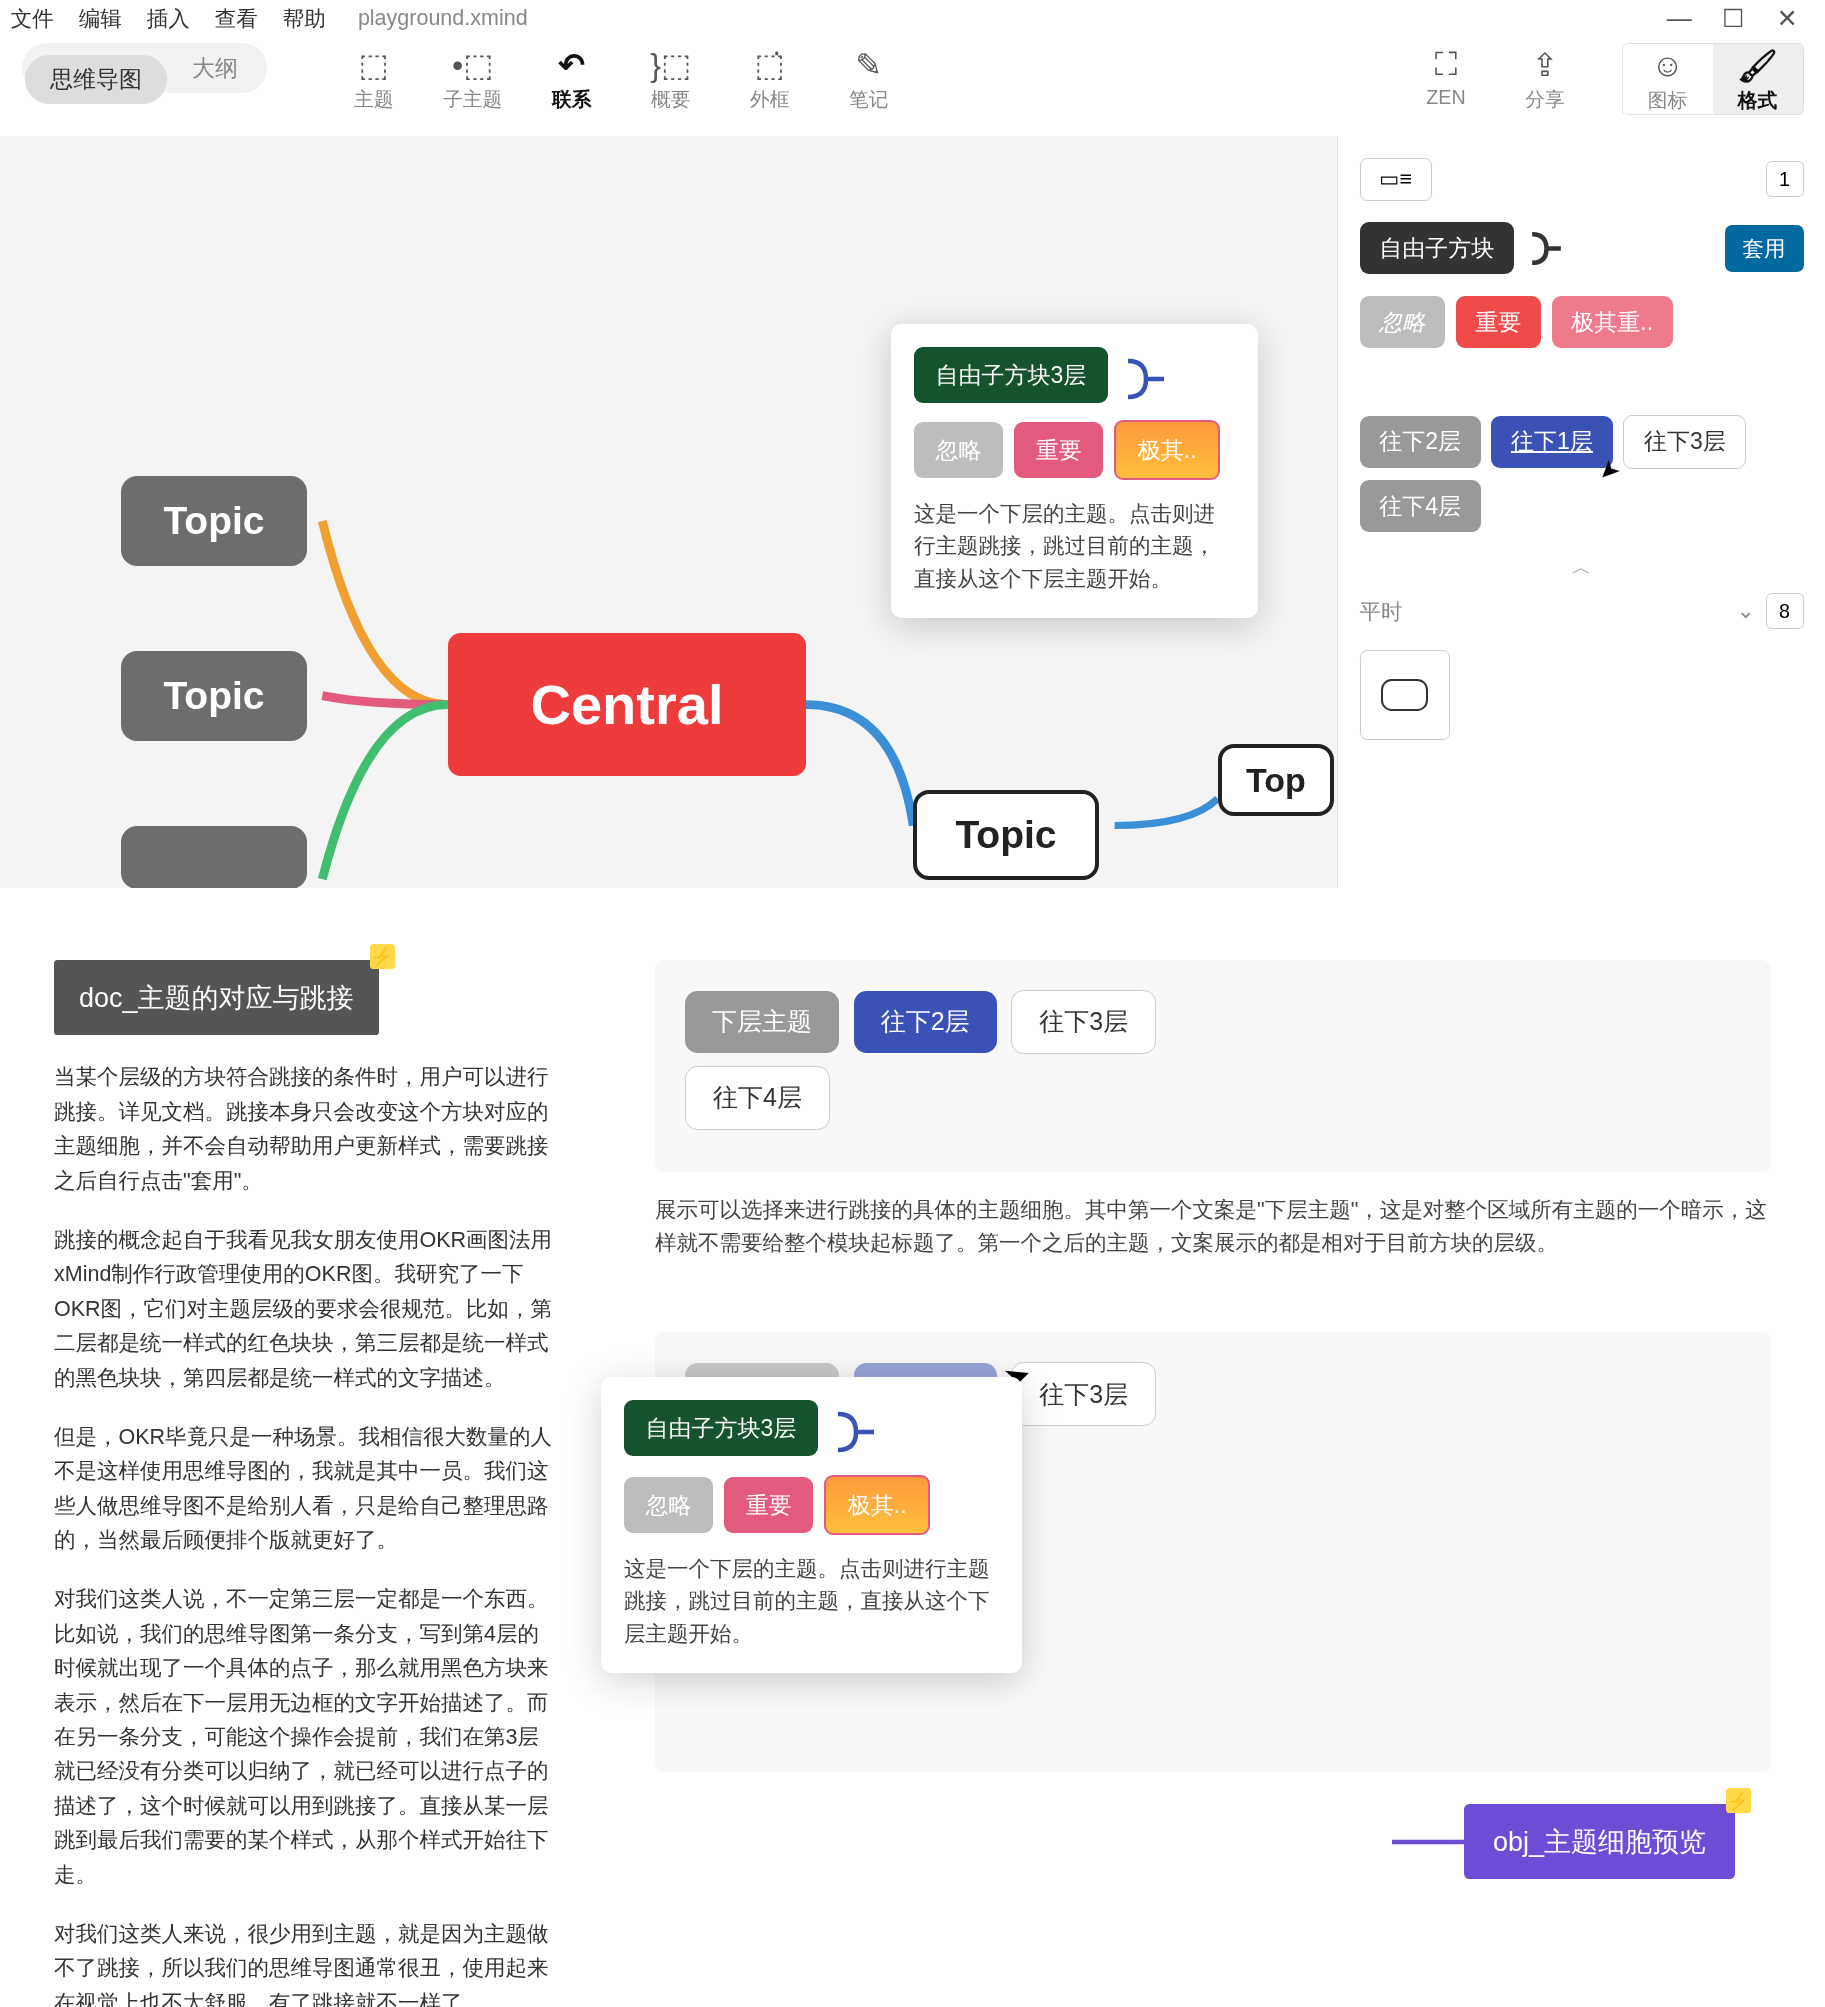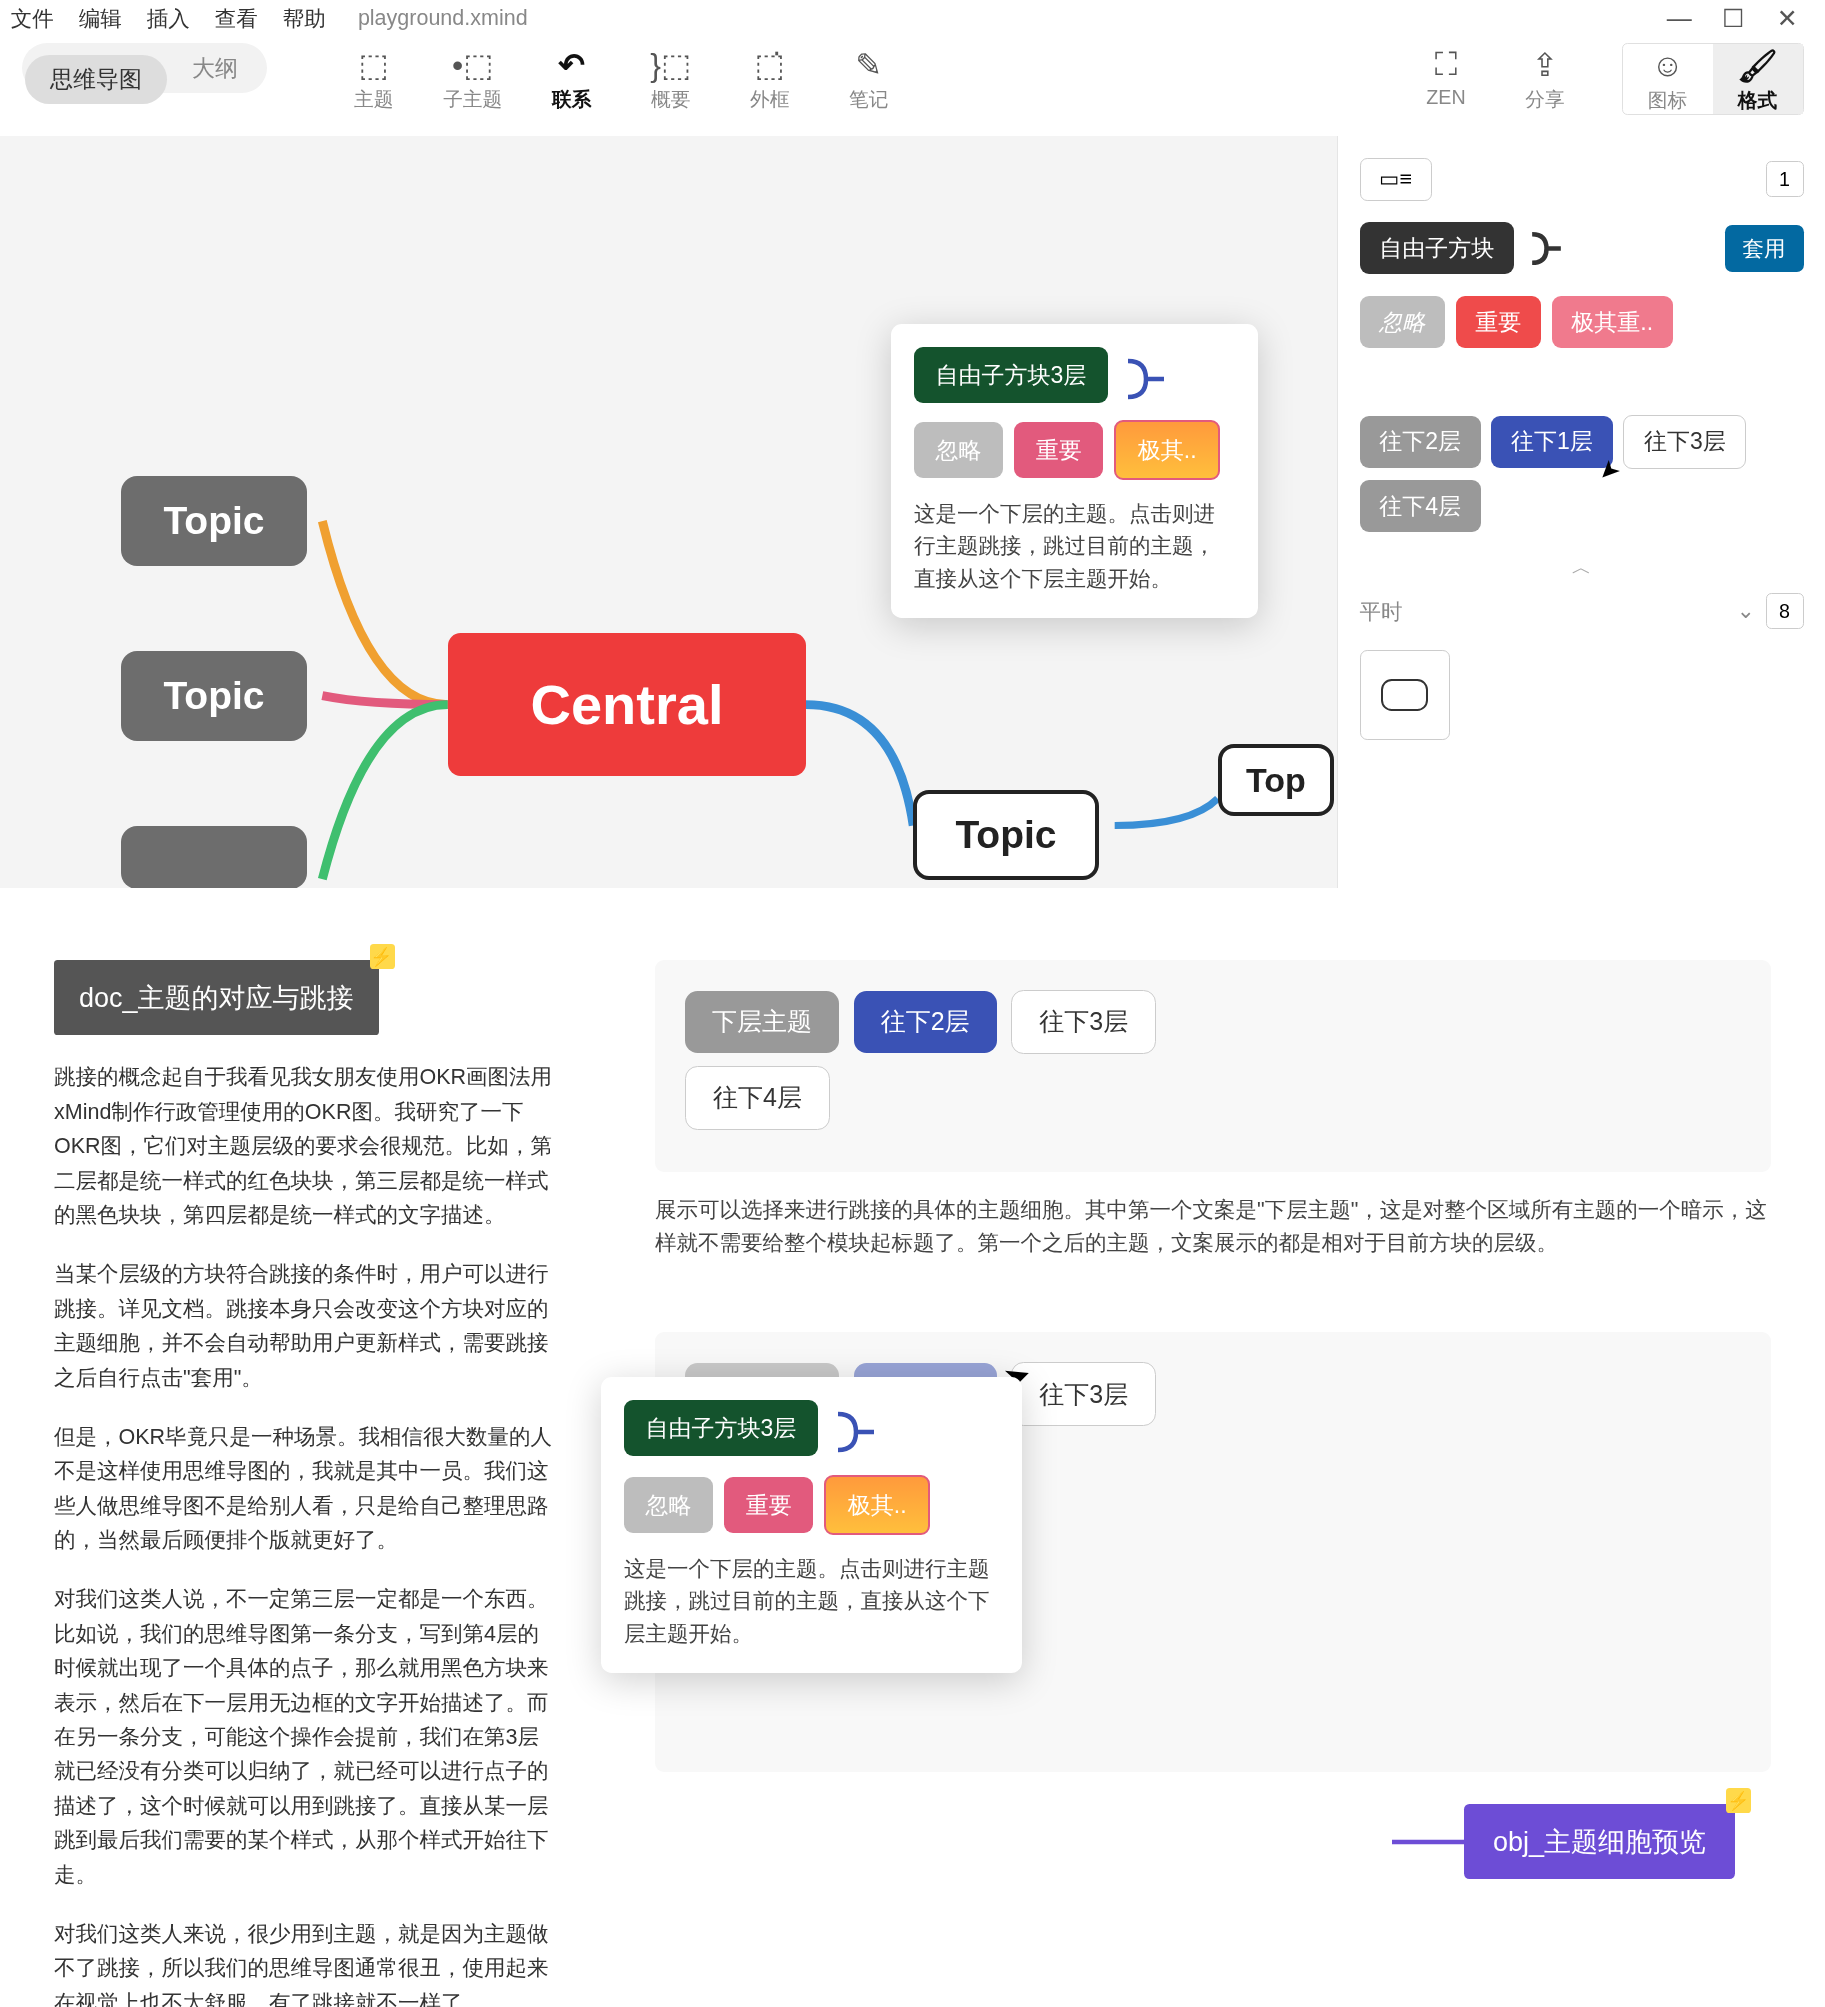--- a/index.html
+++ b/index.html
@@ -52,21 +52,21 @@
 .sidebar .num-badge { border:0.9px solid #ccc; border-radius:5.4px; padding:5.4px 12.5px; font-size:19.7px; margin-left:auto; }
 .sidebar .tagchip { display:inline-block; border-radius:9px; padding:10.7px 19.7px; font-size:23px; color:#fff; font-weight:500; }
 .sidebar .tagchip.dark { background:#333; }
 .sidebar .tagchip.gray { background:#bdbdbd; font-style:italic; }
 .sidebar .tagchip.red { background:#ef4b4b; }
 .sidebar .tagchip.pink { background:#f07a8d; }
 .sidebar .tagchip.blue { background:#3a52b5; }
 .sidebar .tagchip.white { background:#fff; color:#333; border:0.9px solid #ccc; }
 .sidebar .brace2 { width:43px; height:43px; }
 .sidebar .apply-btn { background:#0369a1; color:#fff; border-radius:7.2px; padding:9px 18px; font-size:21.5px; margin-left:auto; }
-.sidebar .cursor { position:relative; }
+.sidebar .cursor { position:relative;text-decoration:underline; }
 .sidebar .cursor::after { content:"➤"; position:absolute; color:#000; transform: rotate(135deg); font-size:25px; right:-7.2px; bottom:-18px; }
 .sidebar .collapse { text-align:center; color:#aaa; font-size:19.7px; margin:12.5px 0; }
 .sidebar .label { color:#888; }
 .sidebar .cb { display:flex; align-items:center; gap:9px; }
 .sidebar .cb input[type=checkbox]{ width:23px; height:23px; accent-color:#6d4dd6; }
 .sidebar .swatch { width:79px; height:39px; border:0.9px solid #ccc; }
 .sidebar .shape-preview { border:0.9px solid #ccc; border-radius:7.2px; width:90px; height:90px; display:flex; align-items:center; justify-content:center; }
 .sidebar .shape-preview .inner { width:47px; height:32px; border:2.7px solid #333; border-radius:10.7px; }
 .sidebar .line-sel { border:0.9px solid #ccc; border-radius:5.4px; padding:9px; width:152px; display:flex; align-items:center; justify-content:space-between; }
 
@@ -229,22 +229,22 @@
     </div>
   </div>
 </div>
 
 <div class="docsection">
   <div class="leftdoc">
     <div class="doc-title">
       <span>doc_主题的对应与跳接</span>
       <span class="badge-lightning">⚡</span>
     </div>
+    <p>当某个层级的方块符合跳接的条件时，用户可以进行跳接。详见文档。跳接本身只会改变这个方块对应的主题细胞，并不会自动帮助用户更新样式，需要跳接之后自行点击"套用"。</p>
     <p>跳接的概念起自于我看见我女朋友使用OKR画图法用xMind制作行政管理使用的OKR图。我研究了一下OKR图，它们对主题层级的要求会很规范。比如，第二层都是统一样式的红色块块，第三层都是统一样式的黑色块块，第四层都是统一样式的文字描述。</p>
-    <p>当某个层级的方块符合跳接的条件时，用户可以进行跳接。详见文档。跳接本身只会改变这个方块对应的主题细胞，并不会自动帮助用户更新样式，需要跳接之后自行点击"套用"。</p>
     <p>但是，OKR毕竟只是一种场景。我相信很大数量的人不是这样使用思维导图的，我就是其中一员。我们这些人做思维导图不是给别人看，只是给自己整理思路的，当然最后顾便排个版就更好了。</p>
     <p>对我们这类人说，不一定第三层一定都是一个东西。比如说，我们的思维导图第一条分支，写到第4层的时候就出现了一个具体的点子，那么就用黑色方块来表示，然后在下一层用无边框的文字开始描述了。而在另一条分支，可能这个操作会提前，我们在第3层就已经没有分类可以归纳了，就已经可以进行点子的描述了，这个时候就可以用到跳接了。直接从某一层跳到最后我们需要的某个样式，从那个样式开始往下走。</p>
     <p>对我们这类人来说，很少用到主题，就是因为主题做不了跳接，所以我们的思维导图通常很丑，使用起来在视觉上也不太舒服。有了跳接就不一样了。</p>
     
   </div>
 
   <div class="rightdoc">
     <div class="card">
       <span class="btn gray">下层主题</span>
       <span class="btn blue">往下2层</span>

